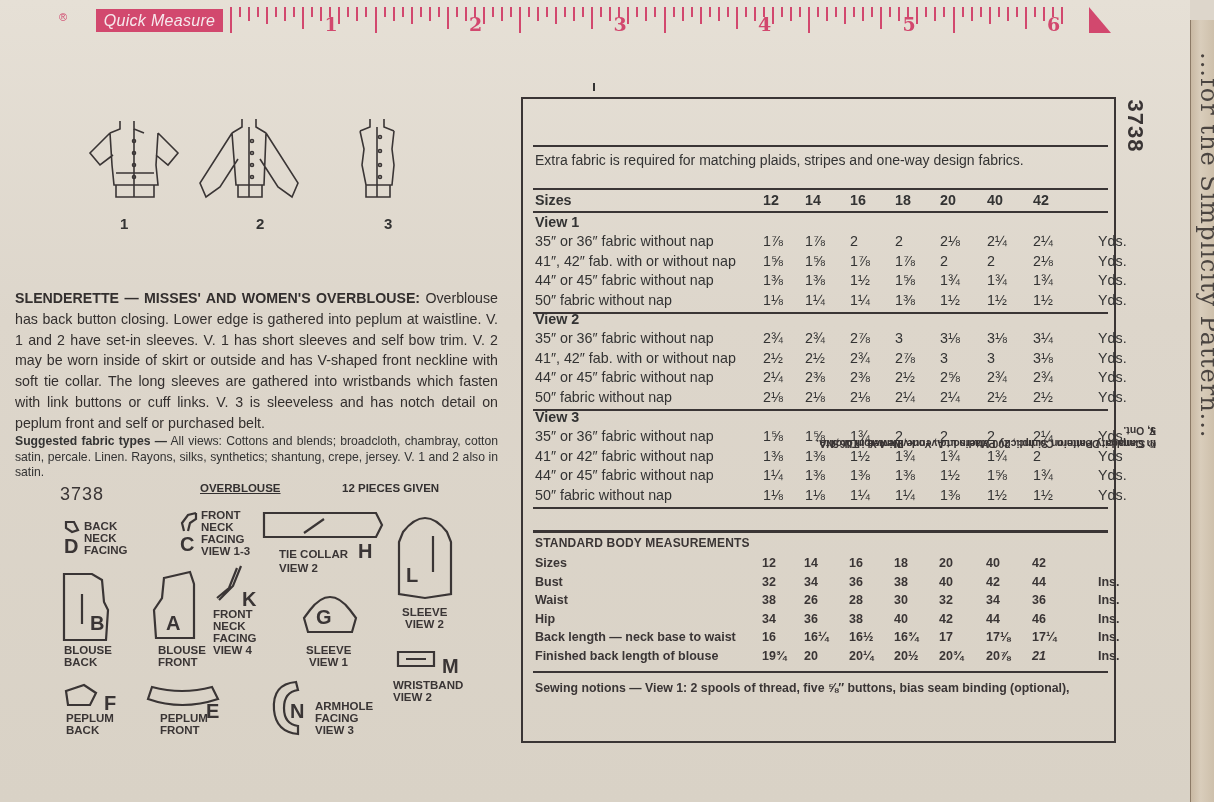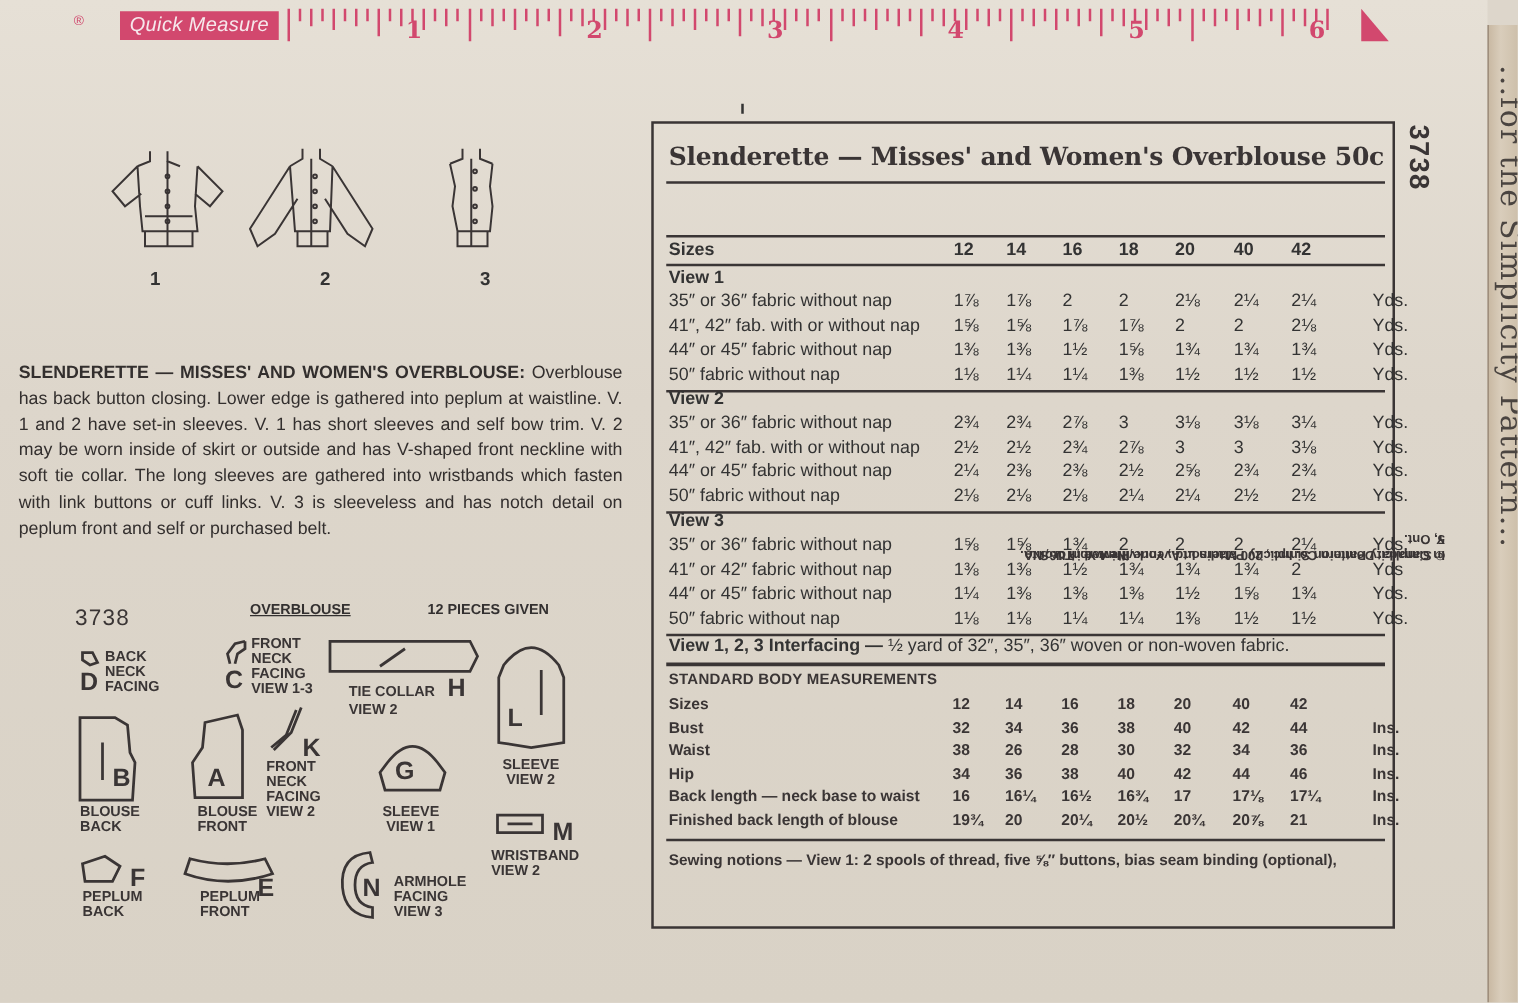--- a/index.html
+++ b/index.html
@@ -250,20 +250,24 @@
     </svg>
   </div>
   <span class="vnum" style="left:120px">1</span>
   <span class="vnum" style="left:256px">2</span>
   <span class="vnum" style="left:384px">3</span>
 
   <div class="desc">
     <b>SLENDERETTE — MISSES' AND WOMEN'S OVERBLOUSE:</b>
     <span>Overblouse has back button closing. Lower edge is gathered into peplum at waistline. V. 1 and 2 have set-in sleeves. V. 1 has short sleeves and self bow trim. V. 2 may be worn inside of skirt or outside and has V-shaped front neckline with soft tie collar. The long sleeves are gathered into wristbands which fasten with link buttons or cuff links. V. 3 is sleeveless and has notch detail on peplum front and self or purchased belt.</span>
   </div>
+  <div class="fabric">
+    <b>Suggested fabric types —</b>
+    <span>All views: Cottons and blends; broadcloth, chambray, cotton satin, percale. Linen. Rayons, silks, synthetics; shantung, crepe, jersey. V. 1 and 2 also in satin.</span>
+  </div>
 
   <span class="pnum">3738</span>
   <span class="ptitle">OVERBLOUSE</span>
   <span class="pcount">12 PIECES GIVEN</span>
 
   <svg class="piece" style="left:64px;top:520px" width="16" height="14">
       <path d="M2 2 L10 2 L14 10 L8 12 L2 8 Z"></path>
     </svg>
   <span class="piece-let" style="left:64px;top:535px">D</span>
   <span class="piece-lbl" style="left:84px;top:520px;width:50px">BACK NECK FACING</span>
@@ -296,21 +300,21 @@
   <svg class="piece" style="left:152px;top:570px" width="46" height="72">
       <path d="M12 8 L38 2 L42 14 L42 68 L4 68 L2 40 L10 28 Z"></path>
     </svg>
   <span class="piece-let" style="left:166px;top:612px">A</span>
   <span class="piece-lbl" style="left:158px;top:644px;width:45px">BLOUSE FRONT</span>
 
   <svg class="piece" style="left:215px;top:564px" width="30" height="40">
       <path d="M26 2 L18 22 L4 36 M22 4 L14 24 L2 34"></path>
     </svg>
   <span class="piece-let" style="left:242px;top:588px">K</span>
-  <span class="piece-lbl" style="left:213px;top:608px;width:50px">FRONT NECK FACING VIEW 2</span>
+  <span class="piece-lbl" style="left:213px;top:608px;width:50px">FRONT NECK FACING VIEW 4</span>
 
   <svg class="piece" style="left:302px;top:592px" width="56" height="44">
       <path d="M8 18 Q28 -8 48 18 L54 26 L50 40 L6 40 L2 26 Z"></path>
     </svg>
   <span class="piece-let" style="left:316px;top:606px">G</span>
   <span class="piece-lbl" style="left:306px;top:644px;width:45px;text-align:center">SLEEVE VIEW 1</span>
 
   <svg class="piece" style="left:396px;top:650px" width="42" height="20">
       <path d="M2 2 L38 2 L38 16 L2 16 Z M10 9 L30 9"></path>
     </svg>
@@ -330,23 +334,23 @@
   <span class="piece-lbl" style="left:160px;top:712px;width:45px">PEPLUM FRONT</span>
 
   <svg class="piece" style="left:270px;top:680px" width="32" height="56">
       <path d="M26 2 Q2 4 4 30 Q6 52 28 54 L28 46 Q14 44 14 28 Q14 12 28 10 Z"></path>
     </svg>
   <span class="piece-let" style="left:290px;top:700px">N</span>
   <span class="piece-lbl" style="left:315px;top:700px;width:58px">ARMHOLE FACING VIEW 3</span>
 
   <div class="pin"></div>
   <div class="box" id="box">
-    <div class="title">Slenderette — Misses' and Women's Overblouse 50c</div>
     <div class="hr" style="top:46px"></div>
     <div class="note">
+      <div>Extra fabric is required for matching plaids, stripes and one-way design fabrics.</div>
     </div>
     <div class="hr" style="top:89px"></div>
   <div class="trow b" style="top: 93px;">
         <span class="lbl">Sizes</span>
         <span class="v" style="left: 228px;">12</span>
         <span class="v" style="left: 270px;">14</span>
         <span class="v" style="left: 315px;">16</span>
         <span class="v" style="left: 360px;">18</span>
         <span class="v" style="left: 405px;">20</span>
         <span class="v" style="left: 452px;">40</span>
@@ -484,21 +488,20 @@
         <span class="v" style="left: 228px;">1⅛</span>
         <span class="v" style="left: 270px;">1⅛</span>
         <span class="v" style="left: 315px;">1¼</span>
         <span class="v" style="left: 360px;">1¼</span>
         <span class="v" style="left: 405px;">1⅜</span>
         <span class="v" style="left: 452px;">1½</span>
         <span class="v" style="left: 498px;">1½</span>
         <span class="u">Yds.</span>
       </div>
       <div class="hr" style="top: 408px;"></div>
-      <div class="interf" style="top: 410px;"><b>View 1, 2, 3  Interfacing —</b> <span>½ yard of 32″, 35″, 36″ woven or non-woven fabric.</span></div>
       <div class="hr" style="top: 431px; height: 3px;"></div>
       <div class="sbm" style="top: 437px;">STANDARD BODY MEASUREMENTS</div>
       <div class="mrow" style="top: 457px;">
         <span class="lbl">Sizes</span>
         <span class="v" style="left: 227px;">12</span>
         <span class="v" style="left: 269px;">14</span>
         <span class="v" style="left: 314px;">16</span>
         <span class="v" style="left: 359px;">18</span>
         <span class="v" style="left: 404px;">20</span>
         <span class="v" style="left: 451px;">40</span>
@@ -550,21 +553,21 @@
         <span class="u">Ins.</span>
       </div>
       <div class="mrow" style="top: 550px;">
         <span class="lbl">Finished back length of blouse</span>
         <span class="v" style="left: 227px;">19¾</span>
         <span class="v" style="left: 269px;">20</span>
         <span class="v" style="left: 314px;">20¼</span>
         <span class="v" style="left: 359px;">20½</span>
         <span class="v" style="left: 404px;">20¾</span>
         <span class="v" style="left: 451px;">20⅞</span>
-        <span class="v" style="left: 497px;">21</span>
+        <span class="v" style="left: 497px; font-style: italic;">21</span>
         <span class="u">Ins.</span>
       </div>
       <div class="hr" style="top: 572px;"></div>
       <div class="notions" style="top: 580px;"><span>Sewing notions —</span> <span style="font-weight: bold;">View 1: 2 spools of thread, five ⅝″ buttons, bias seam binding (optional),</span></div>
     </div>
 
   <div class="vside-num">
     <span>3738</span>
   </div>
   <div class="copyright">

